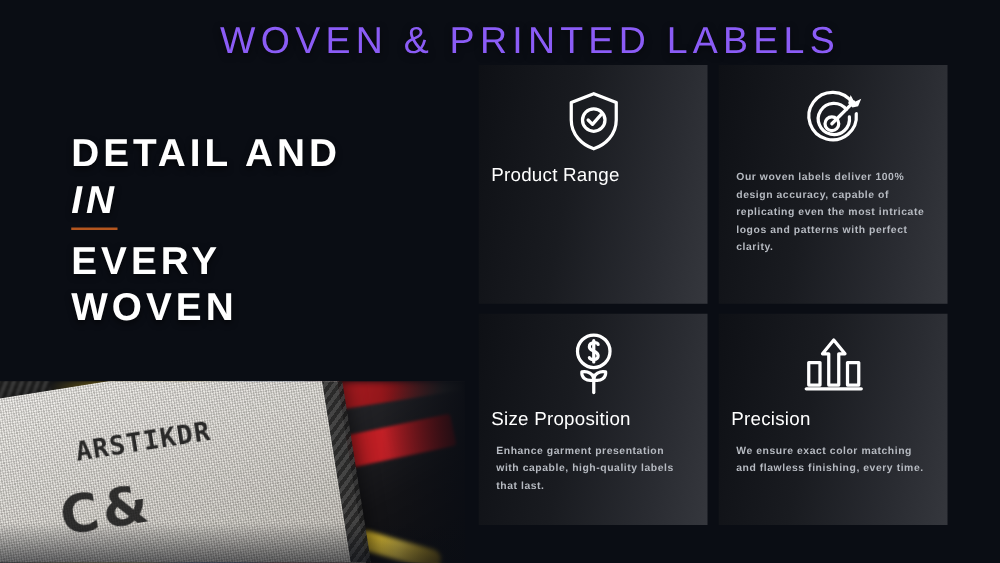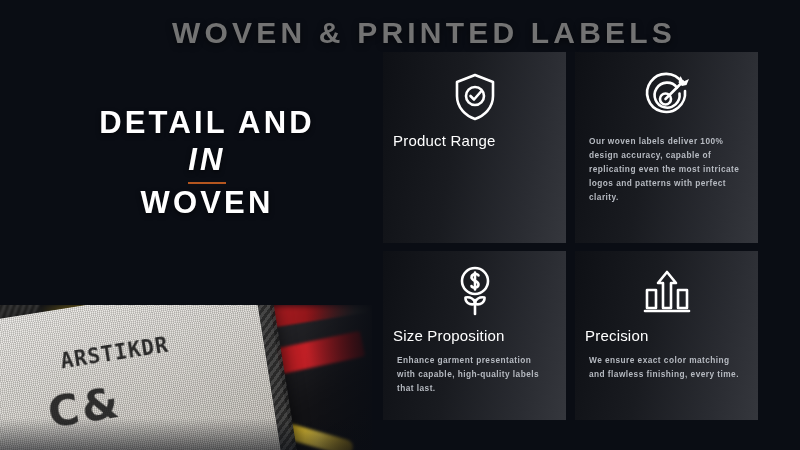--- a/index.html
+++ b/index.html
@@ -13,38 +13,37 @@
     position:relative;
     width:800px; height:450px;
     background:#0a0d14;
   }
 
   
   #main-title {
     position:absolute;
     left:0; top:18px; width:800px;
     text-align:center;
-    color:#737373;
+    color:#8b5cf6;
     font-size:30px;
-    font-weight:bold;
+    font-weight:normal;
     letter-spacing:4.2px;
     line-height:1;
     white-space:nowrap;
     z-index:6;
     text-shadow:0 2px 6px rgba(0,0,0,.55);
     padding-left:48px;
   }
 
   
   #headline {
     position:absolute;
     left:57px; top:104px;
     width:300px;
     z-index:5;
-    text-align:center;
   }
   .hl-line {
     color:#ffffff;
     font-size:31px;
     font-weight:bold;
     letter-spacing:3.2px;
     line-height:37px;
     white-space:nowrap;
     text-shadow:0 2px 5px rgba(0,0,0,.6);
   }
@@ -190,20 +189,21 @@
 </head>
 <body>
 
 <div id="slide">
 
   <div id="main-title">WOVEN &amp; PRINTED LABELS</div>
 
   <div id="headline">
     <div class="hl-line">DETAIL AND</div>
     <div class="hl-line"><span class="hl-in-wrap">IN</span></div>
+    <div class="hl-line" style="margin-top:6px;">EVERY</div>
     <div class="hl-line">WOVEN</div>
   </div>
 
   <div id="photo">
     <div class="ph stripe-bg"></div>
     <div class="ph dark-label"></div>
     <div class="ph red-edge"></div>
     <div class="ph yellow-thread"></div>
     <div class="ph left-dark-label"></div>
     <div class="ph white-label"></div>

